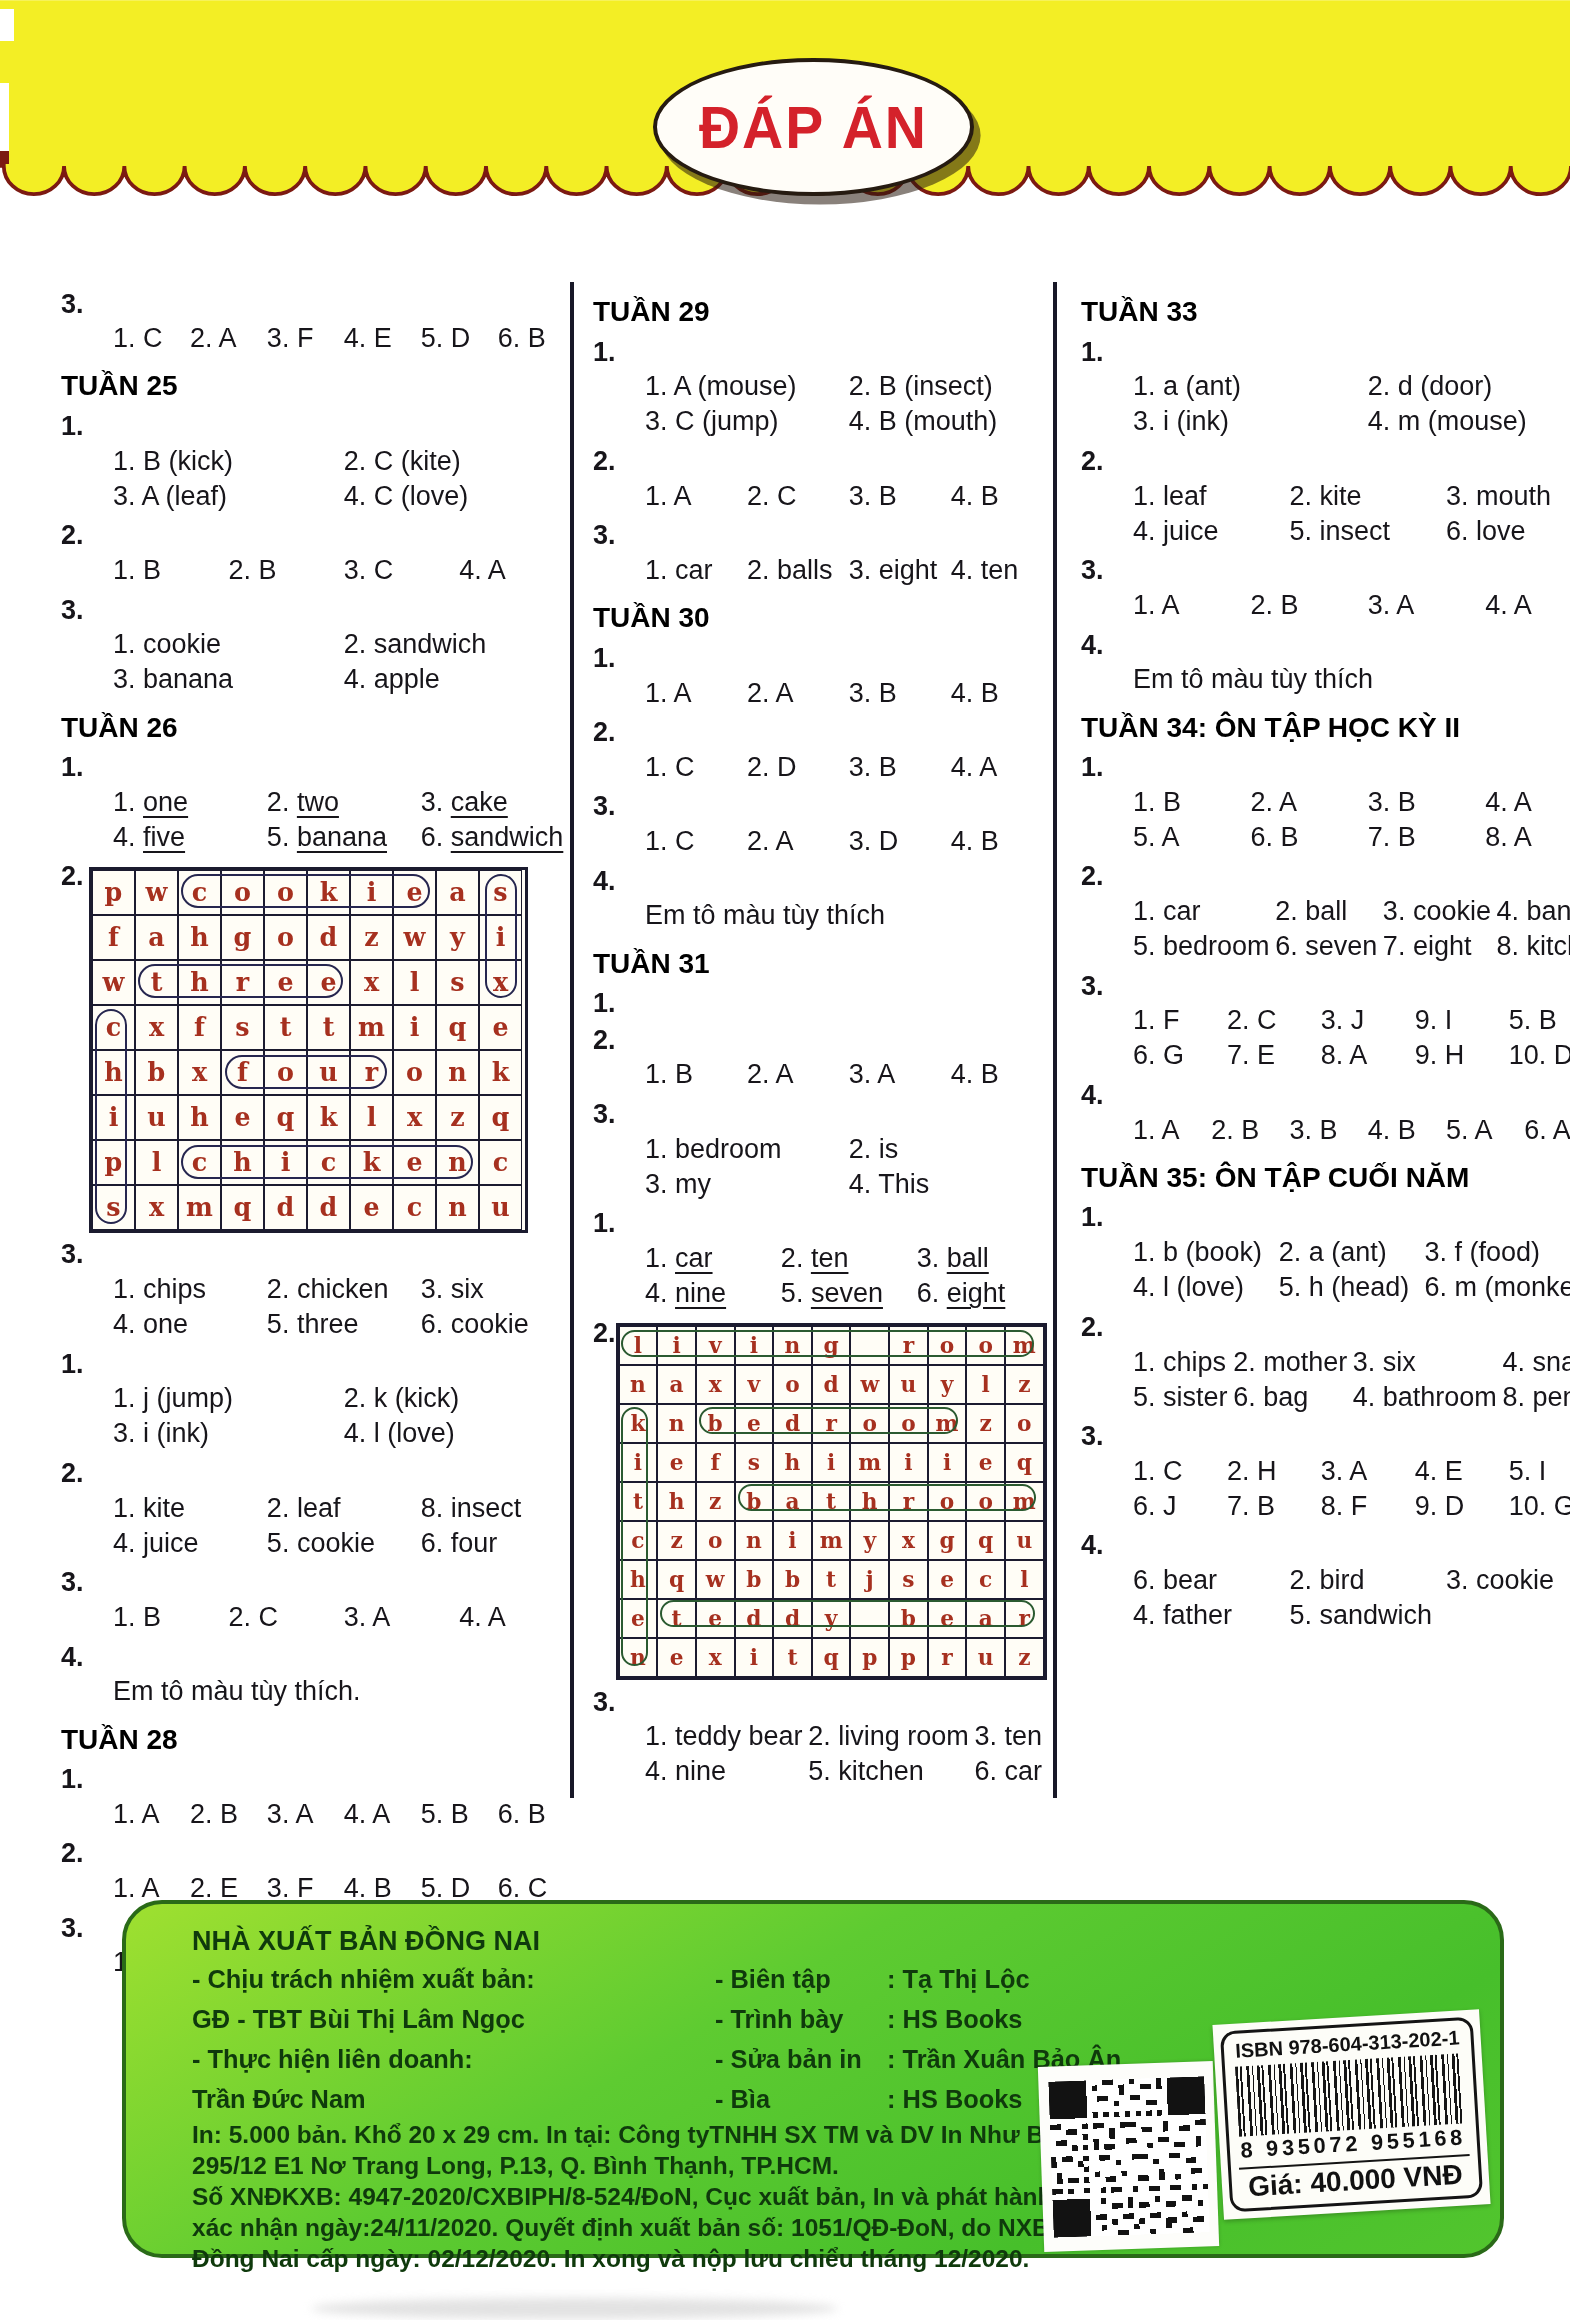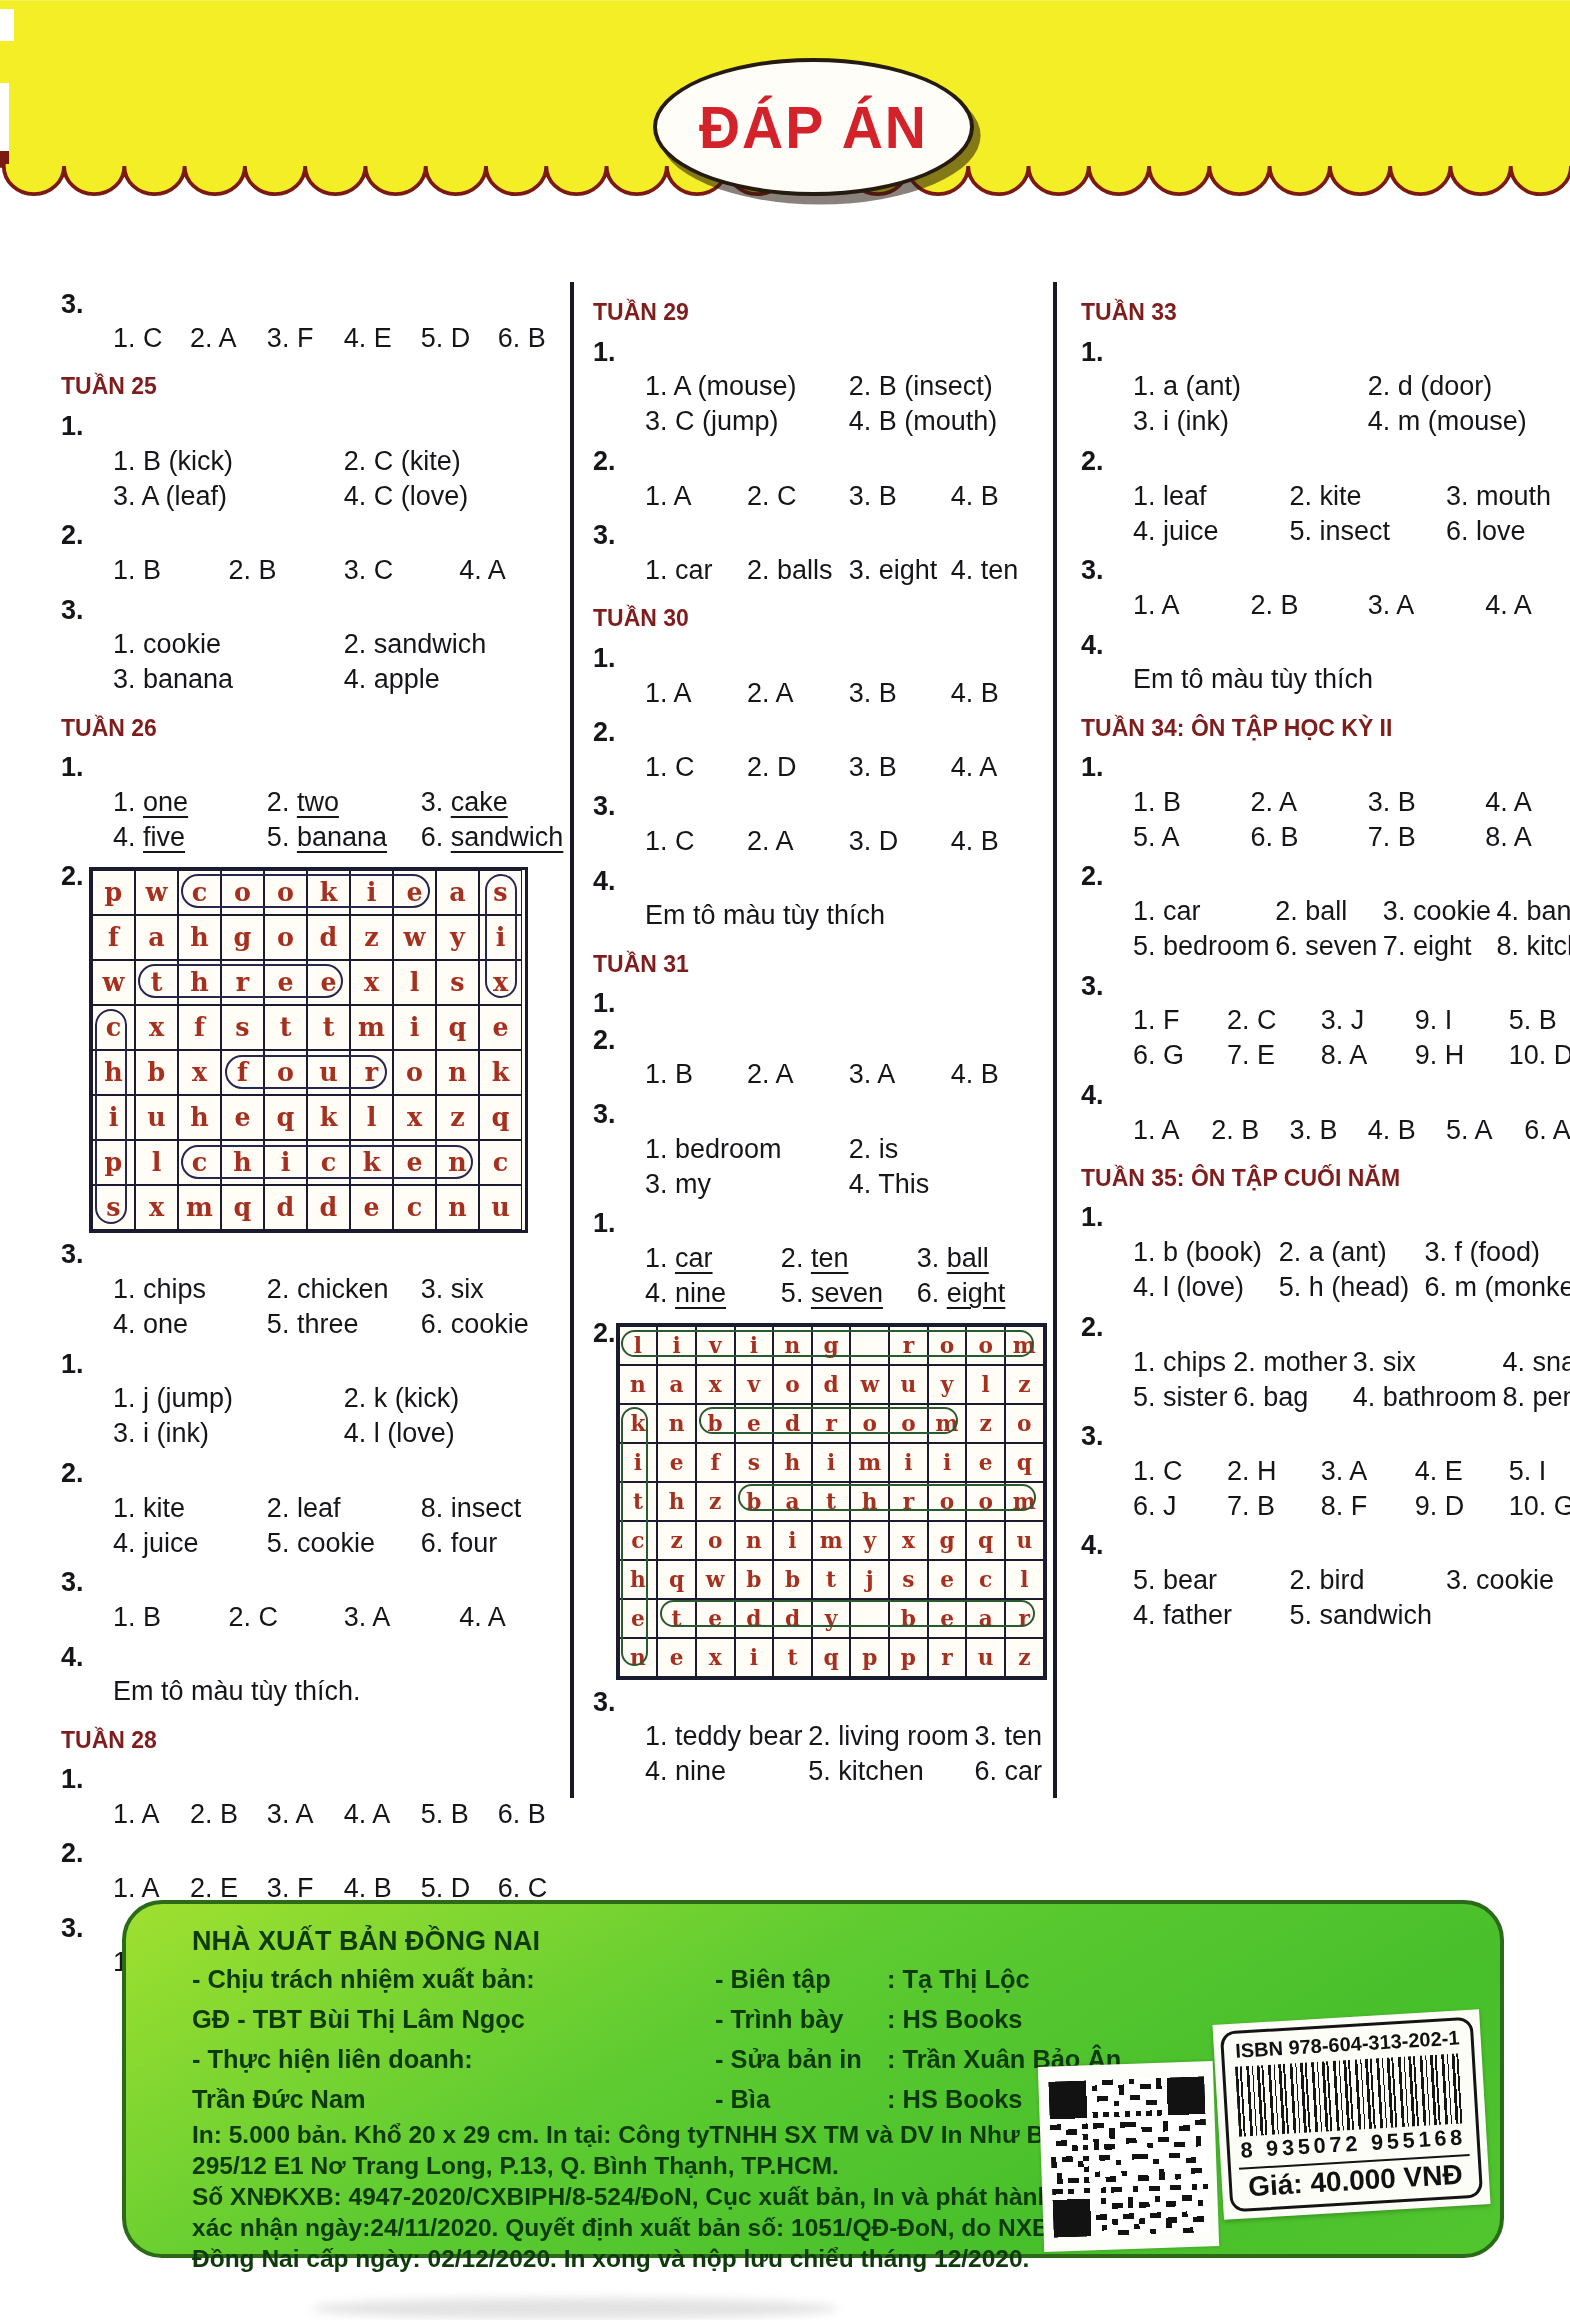--- a/index.html
+++ b/index.html
@@ -20,21 +20,21 @@
 
   
   .col{position:absolute;top:282px;color:#17151a;}
   .col1{left:61px;width:508px;}
   .col2{left:593px;width:454px;}
   .col3{left:1081px;width:516px;}
   .vrule{position:absolute;top:282px;width:3.8px;height:1516px;background:#181828;}
   .vrule.r1{left:570px;}
   .vrule.r2{left:1053px;}
 
-  .week-heading{font-size:23px;font-weight:bold;color:#7f1d1d;line-height:36px;margin-top:12.2px;}
+  .week-heading{font-size:28px;font-weight:bold;color:#000000;line-height:36px;margin-top:12.2px;}
   .item-num{font-size:27px;font-weight:bold;line-height:29px;margin-top:7.5px;}
   .answer-row{display:grid;column-gap:5.6px;margin-left:52px;margin-top:2.8px;
               font-size:27px;line-height:35px;}
   .answer-cell{white-space:nowrap;}
   .answer-note{font-size:27px;line-height:35px;margin-left:52px;margin-top:2.8px;}
   u{text-decoration-thickness:2.4px;text-underline-offset:4.7px;}
 
   
   .ws{margin-top:-24.5px;}
   .ws-inner{position:relative;border:3.8px solid #1b1b2f;background:#fffdf6;}
@@ -632,21 +632,21 @@
         <span class="answer-cell">4. E</span>
         <span class="answer-cell">5. I</span>
         <span class="answer-cell">6. J</span>
         <span class="answer-cell">7. B</span>
         <span class="answer-cell">8. F</span>
         <span class="answer-cell">9. D</span>
         <span class="answer-cell">10. G</span>
       </div>
       <div class="item-num">4.</div>
       <div class="answer-row" style="grid-template-columns: repeat(3, 1fr);">
-        <span class="answer-cell">5. bear</span>
+        <span class="answer-cell">6. bear</span>
         <span class="answer-cell">2. bird</span>
         <span class="answer-cell">3. cookie</span>
         <span class="answer-cell">4. father</span>
         <span class="answer-cell">5. sandwich</span>
       </div>
     </div>
   <div class="vrule r1"></div>
   <div class="vrule r2"></div>
 
   <div class="pub-box">

